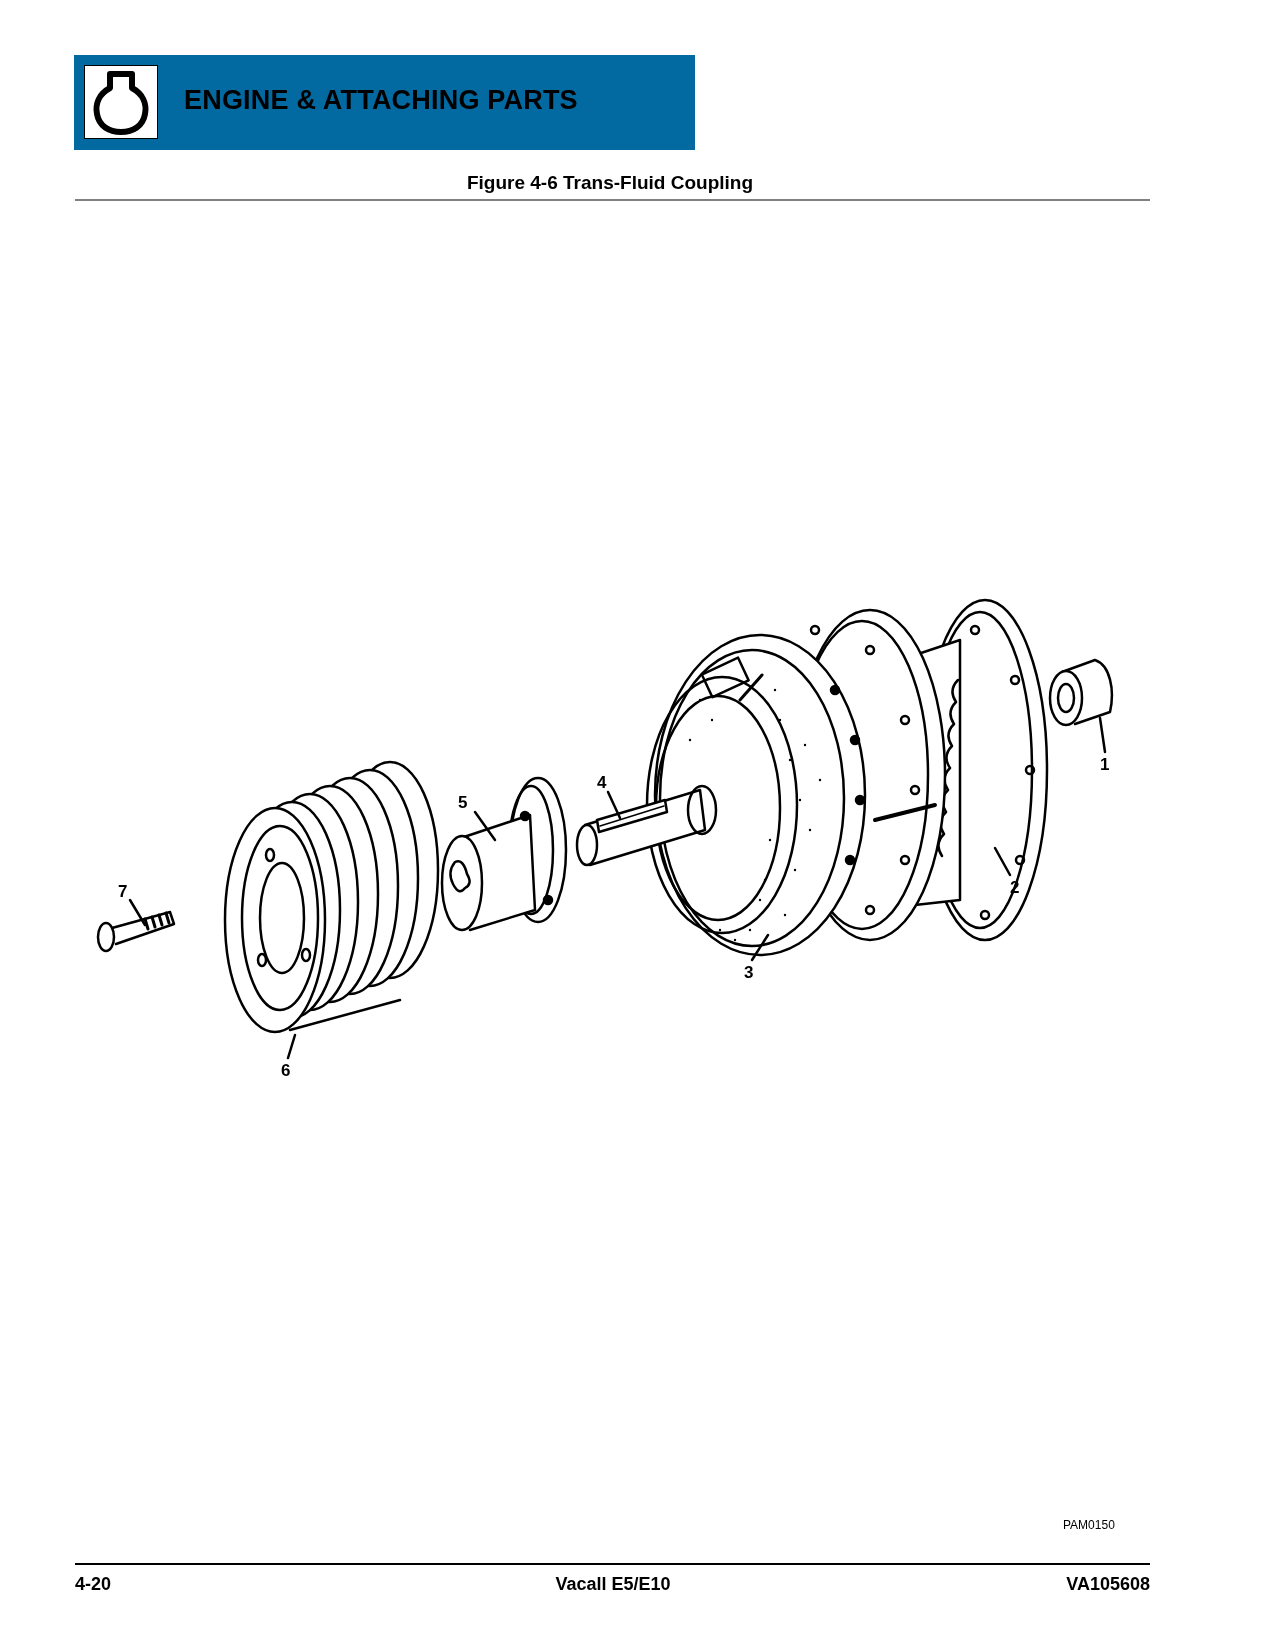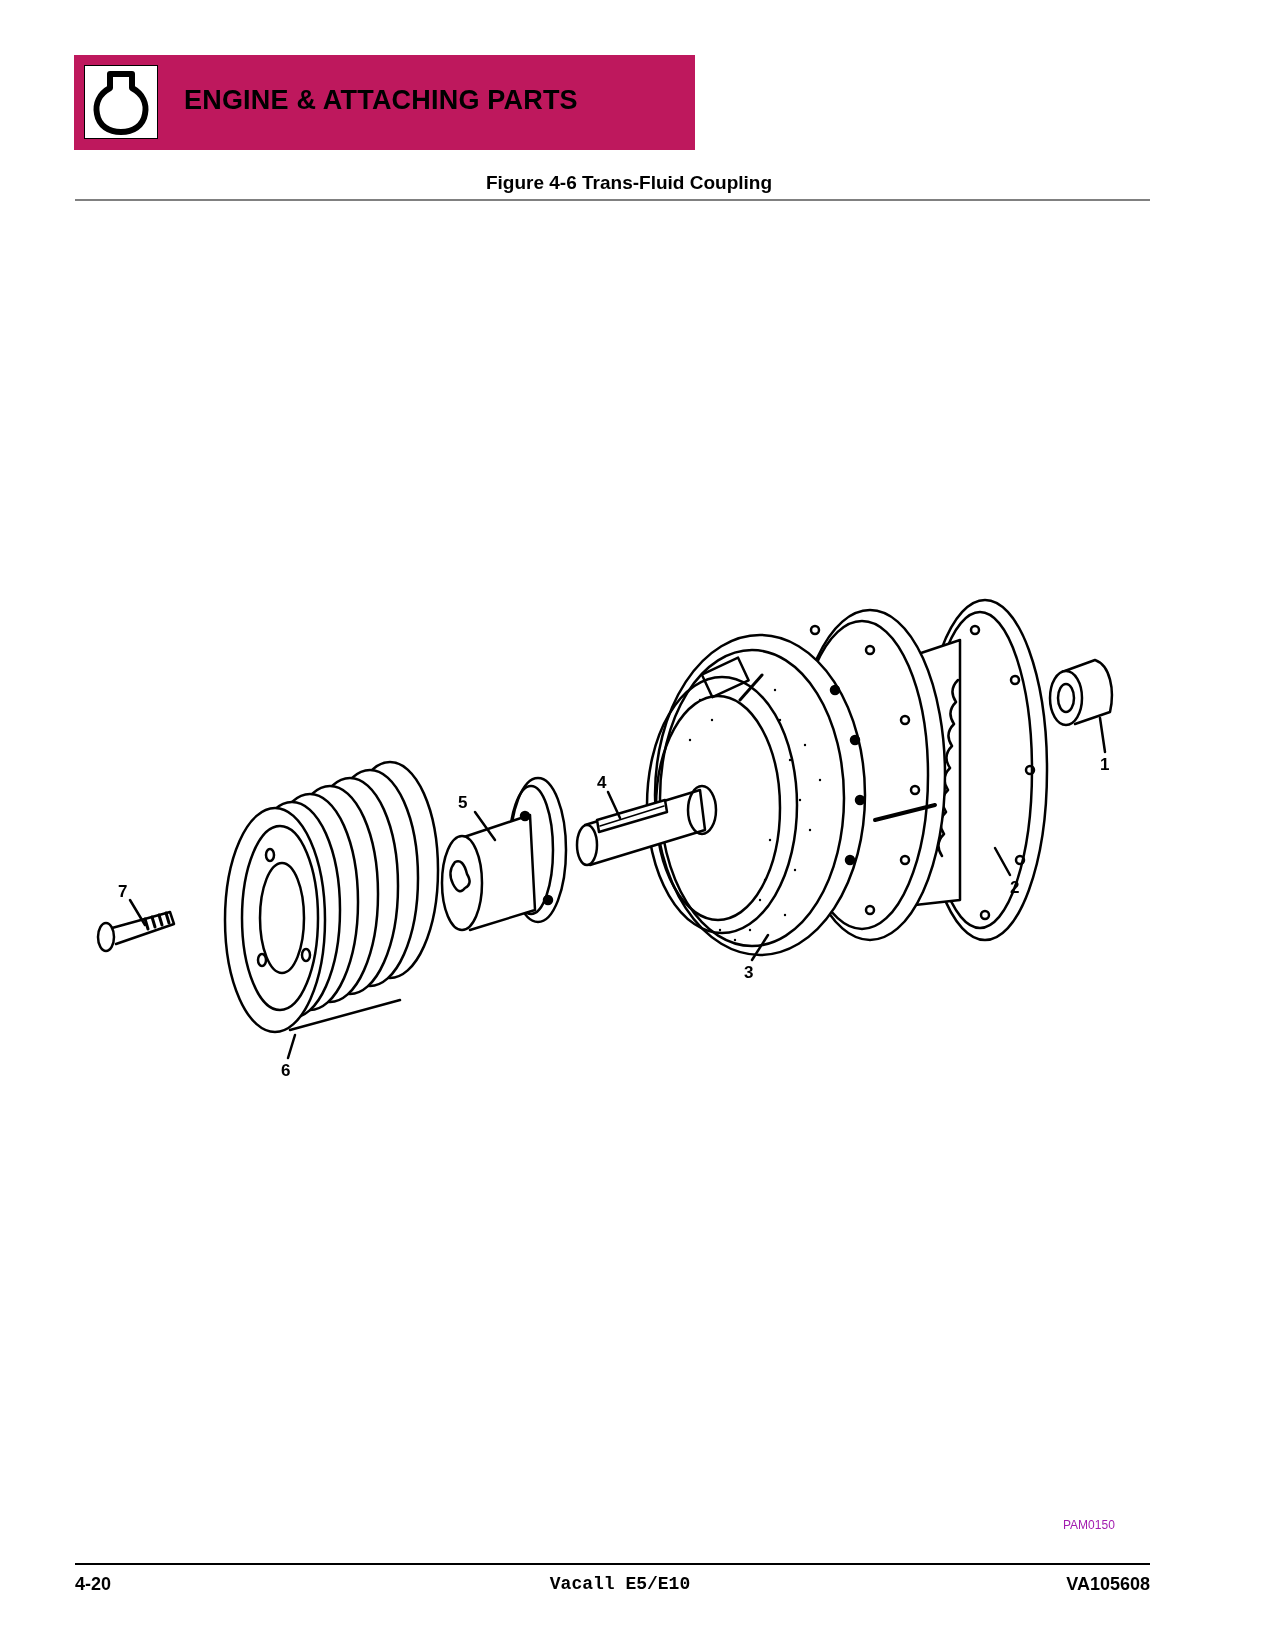--- a/index.html
+++ b/index.html
@@ -1,33 +1,33 @@
 <!DOCTYPE html>
 <html><head>
 <meta charset="utf-8">
 <style>
   html, body { margin: 0; padding: 0; background: #ffffff; }
   body { width: 1275px; height: 1650px; position: relative; overflow: hidden;
          font-family: "Liberation Sans", sans-serif; color: #000; }
   .section-banner { position: absolute; left: 74px; top: 55px; width: 621px; height: 95px;
-                    background: #be185d; }
+                    background: #0369a1; }
   .section-icon-box { position: absolute; left: 10px; top: 10px; width: 74px; height: 74px;
                       background: #ffffff; border: 1px solid #000; box-sizing: border-box; }
   .section-title { position: absolute; left: 110px; top: 30px; font-size: 27px; font-weight: bold;
                    letter-spacing: 0.2px; white-space: nowrap; }
   .figure-caption { position: absolute; left: 0; width: 1220px; top: 172px; text-align: center;
-                    font-size: 19px; font-weight: bold; padding-left: 19px; }
+                    font-size: 19px; font-weight: bold; }
   .caption-rule { position: absolute; left: 75px; top: 199px; width: 1075px; height: 2px; background: #808080; }
   .diagram { position: absolute; left: 0; top: 0; width: 1275px; height: 1650px; }
   .callout { font-family: "Liberation Sans", sans-serif; font-size: 17px; font-weight: bold; fill: #000; }
-  .drawing-id { position: absolute; left: 1063px; top: 1518px; font-size: 12px; color: #a21caf; text-align: center; }
+  .drawing-id { position: absolute; left: 1063px; top: 1518px; font-size: 12px; color: #000000; text-align: center; }
   .footer-rule { position: absolute; left: 75px; top: 1563px; width: 1075px; height: 1.5px; background: #000; }
   .footer-text { position: absolute; top: 1574px; font-size: 18px; font-weight: bold; white-space: nowrap; }
   .footer-left { left: 75px; }
-  .footer-center { left: 10px; width: 1220px; text-align: center; font-family: Liberation Mono, monospace; }
+  .footer-center { left: 3px; width: 1220px; text-align: center; }
   .footer-right { right: 125px; text-align: center; }
 </style>
 </head>
 <body>
 
 <div class="section-banner">
   <div class="section-icon-box">
     <svg width="72" height="72" viewBox="0 0 72 72">
       <path d="M25 8 L47 8 L47 22 C58 28 62 38 60 48 C58 60 48 66 36 66 C24 66 14 60 12 48 C10 38 14 28 25 22 Z" fill="none" stroke="#000" stroke-width="6" stroke-linejoin="round"></path>
     </svg>

